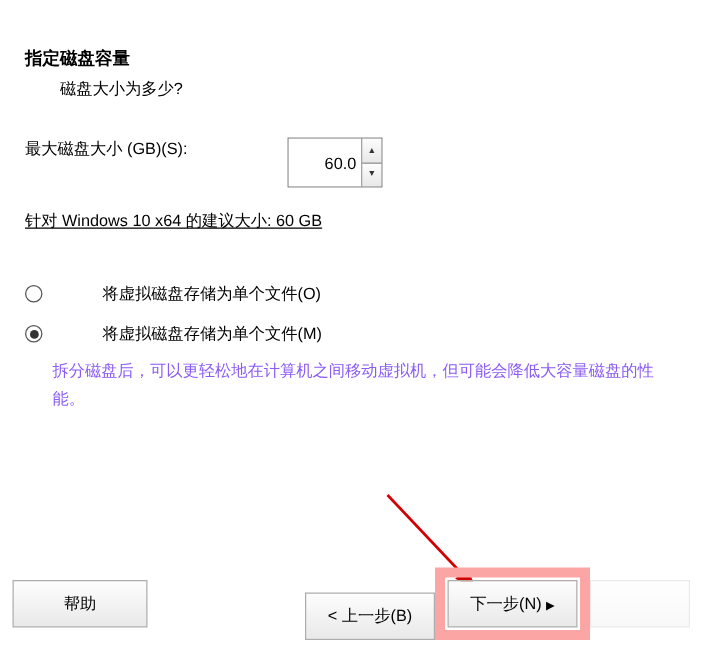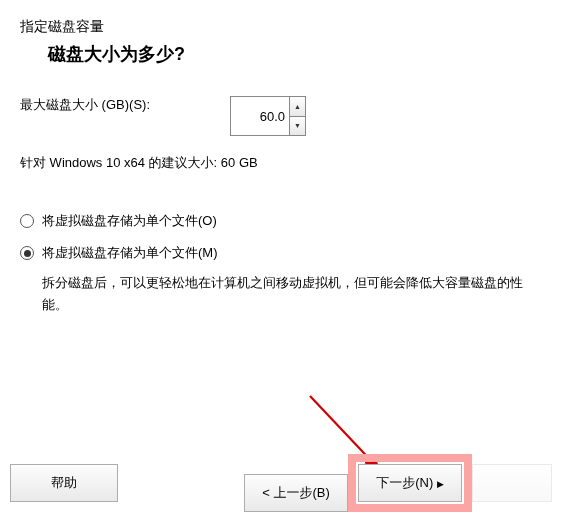--- a/index.html
+++ b/index.html
@@ -12,28 +12,28 @@
     background: #fff;
     width: 562px;
     height: 524px;
     position: relative;
     overflow: hidden;
   }
   .header {
     padding: 18px 20px 10px 20px;
   }
   .title {
-    font-weight: normal;
+    font-weight: bold;
     font-size: 14px;
     margin-bottom: 6px;
+    margin-top: 20px;
   }
   .subtitle {
-    font-size: 18px;
+    font-size: 13px;
     padding-left: 28px;
-    font-weight: bold;
   }
   .content {
     padding: 20px 20px 0 20px;
   }
   .desc {
     font-size: 13px;
     line-height: 1.7;
     margin-bottom: 30px;
   }
   .size-row {
@@ -78,50 +78,52 @@
     align-items: center;
     justify-content: center;
     color: #333;
   }
   .spinner-btn + .spinner-btn {
     border-top: 1px solid #888;
   }
   .recommend {
     font-size: 13px;
     margin-bottom: 40px;
+    text-decoration: underline;
   }
   .radio-group {
     margin-bottom: 10px;
   }
   .radio-item {
     display: flex;
     align-items: center;
     margin-bottom: 14px;
     cursor: pointer;
+    gap: 40px;
   }
   .radio-circle {
     width: 14px;
     height: 14px;
     border: 1px solid #555;
     border-radius: 50%;
     margin-right: 8px;
     display: inline-flex;
     align-items: center;
     justify-content: center;
     flex-shrink: 0;
   }
   .radio-dot {
     width: 7px;
     height: 7px;
     border-radius: 50%;
     background: #333;
   }
   .radio-note {
     font-size: 13px;
-    color: #000000;
+    color: #8b5cf6;
     padding-left: 22px;
     line-height: 1.7;
     margin-top: -4px;
   }
   .footer {
     position: absolute;
     bottom: 12px;
     left: 10px;
     right: 10px;
     display: flex;

